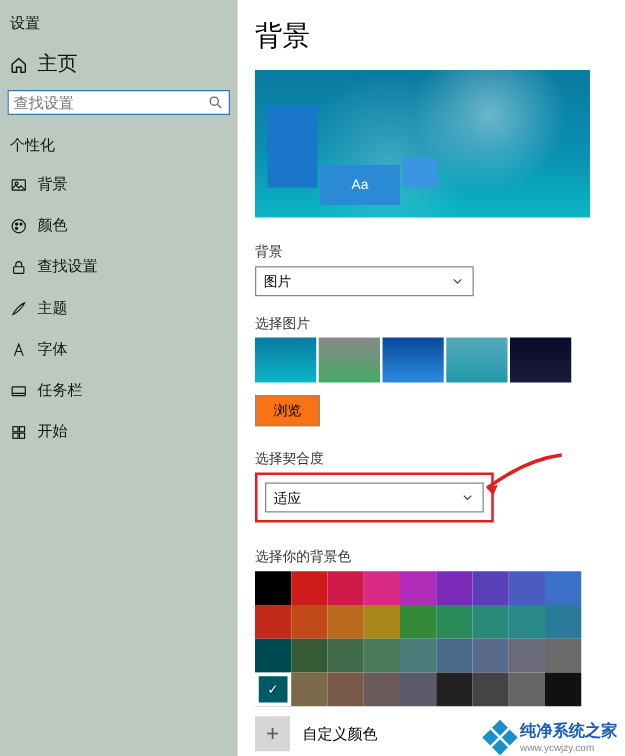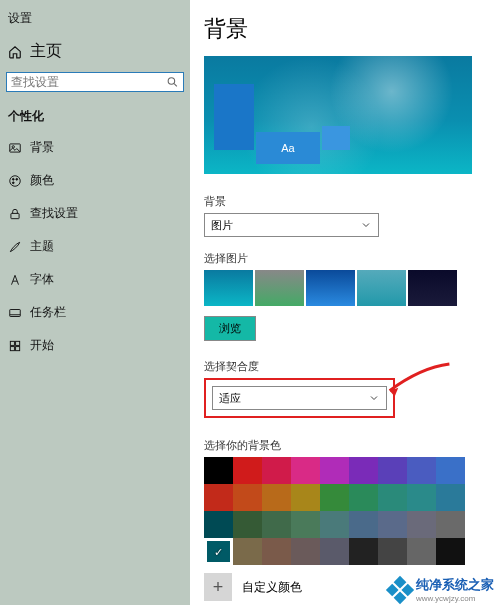--- a/index.html
+++ b/index.html
@@ -5,21 +5,21 @@
 *{margin:0;padding:0;box-sizing:border-box}
 body{font-family:"Microsoft YaHei",Arial,sans-serif;width:500px;height:605px;background:#fff;overflow:hidden;position:relative}
 .sidebar{width:190px;height:605px;background:#bcc9c0;float:left;padding:8px 6px;color:#111;position:relative}
 .main{width:310px;height:605px;float:left;background:#fff;padding:0 0 0 14px;overflow:hidden}
 .sbt{font-size:12px;padding:2px 0 8px 2px}
 .home-row{display:flex;align-items:center;gap:8px;padding:6px 2px 10px}
 .home-row svg{width:14px;height:14px}
 .search{display:flex;align-items:center;border:1px solid #2a7bb8;background:#fff;padding:2px 4px;margin-bottom:10px}
 .search input{flex:1;border:none;outline:none;font-size:12px;background:transparent}
 .search svg{width:14px;height:14px;stroke:#666}
-.section-hdr{font-size:12px;font-weight:700;padding:6px 2px 6px}
+.section-hdr{font-size:12px;font-weight:400;padding:6px 2px 6px}
 .nav-item{display:flex;align-items:center;gap:8px;padding:8px 2px;font-size:12px;cursor:pointer}
 .nav-item svg{width:14px;height:14px}
 .page-title{font-size:22px;padding:14px 0 12px}
 .preview{width:268px;height:118px;background:linear-gradient(180deg,#0a7aa0,#0a8fb0 55%,#0bb6c6);position:relative;margin-bottom:20px;overflow:hidden}
 .preview .water{position:absolute;inset:0;background:
  radial-gradient(circle at 70% 30%,rgba(255,255,255,.4),transparent 30%),
  radial-gradient(circle at 40% 60%,rgba(255,255,255,.2),transparent 40%)}
 .preview .taskbar{position:absolute;left:10px;bottom:10px;display:flex;gap:2px}
 .tb-block{background:#1a76c8}
 .tb-a{width:40px;height:66px}
@@ -28,21 +28,21 @@
 .label{font-size:11px;color:#333;margin:4px 0}
 .dropdown{width:175px;height:24px;border:1px solid #888;display:flex;align-items:center;justify-content:space-between;padding:0 6px;font-size:11px;margin-bottom:14px;cursor:pointer;background:#fff}
 .dropdown svg{width:12px;height:12px}
 .thumbs{display:flex;gap:2px;margin-bottom:10px}
 .thumb{width:49px;height:36px;cursor:pointer}
 .t1{background:linear-gradient(180deg,#0a7aa0,#0bb6c6)}
 .t2{background:linear-gradient(180deg,#888,#4a6)}
 .t3{background:linear-gradient(180deg,#0a4a9a,#2a8ae0)}
 .t4{background:linear-gradient(180deg,#5ab,#29a)}
 .t5{background:linear-gradient(180deg,#0a0a2a,#1a1a3a)}
-.btn{display:inline-block;border:1px solid #888;padding:4px 14px;font-size:11px;background:#14b8a6;cursor:pointer;margin-bottom:14px}
+.btn{display:inline-block;border:1px solid #888;padding:4px 14px;font-size:11px;background:#f97316;cursor:pointer;margin-bottom:14px}
 .highlight-box{border:2px solid #e02020;padding:6px;display:inline-block;margin-bottom:16px;position:relative}
 .highlight-box .dropdown{margin:0}
 .arrow{position:absolute;right:-60px;top:-22px;color:#e02020}
 .arrow svg{width:72px;height:48px}
 .swatches{display:flex;flex-wrap:wrap;width:270px;margin-bottom:8px}
 .sw{width:29px;height:27px;cursor:pointer;position:relative}
 .sw.sel{outline:3px solid #fff;outline-offset:-3px;box-shadow:inset 0 0 0 1px #000}
 .sw.sel::after{content:"✓";color:#fff;position:absolute;left:50%;top:50%;transform:translate(-50%,-50%);font-size:11px;text-shadow:0 0 2px #000}
 .custom-row{display:flex;align-items:center;gap:10px;font-size:12px;margin-top:4px}
 .plus-btn{width:28px;height:28px;background:#d6d6d6;display:flex;align-items:center;justify-content:center;font-size:18px;color:#555;cursor:pointer}

